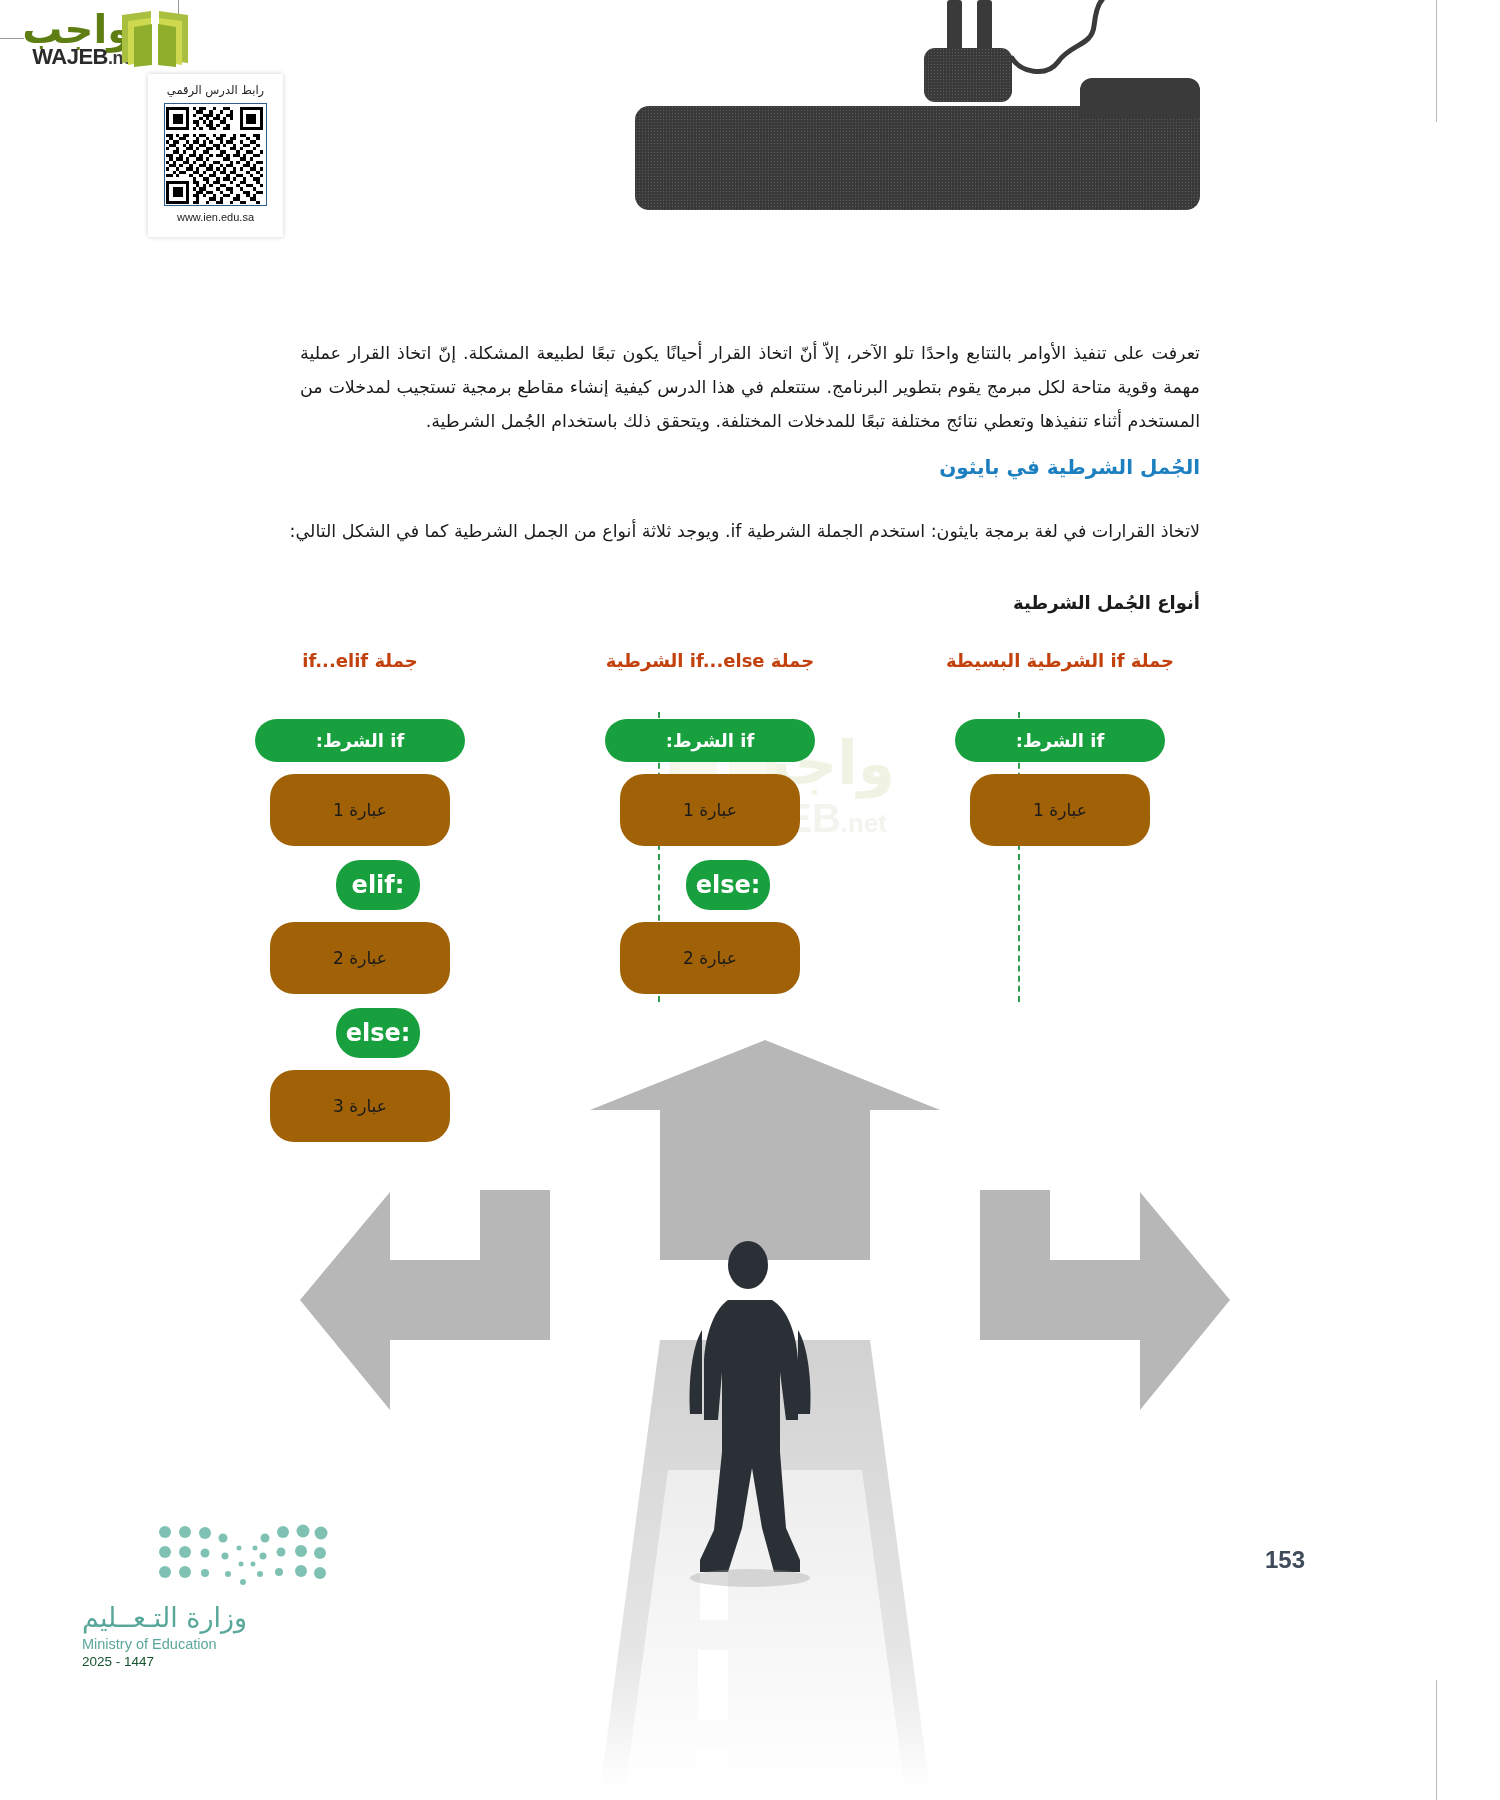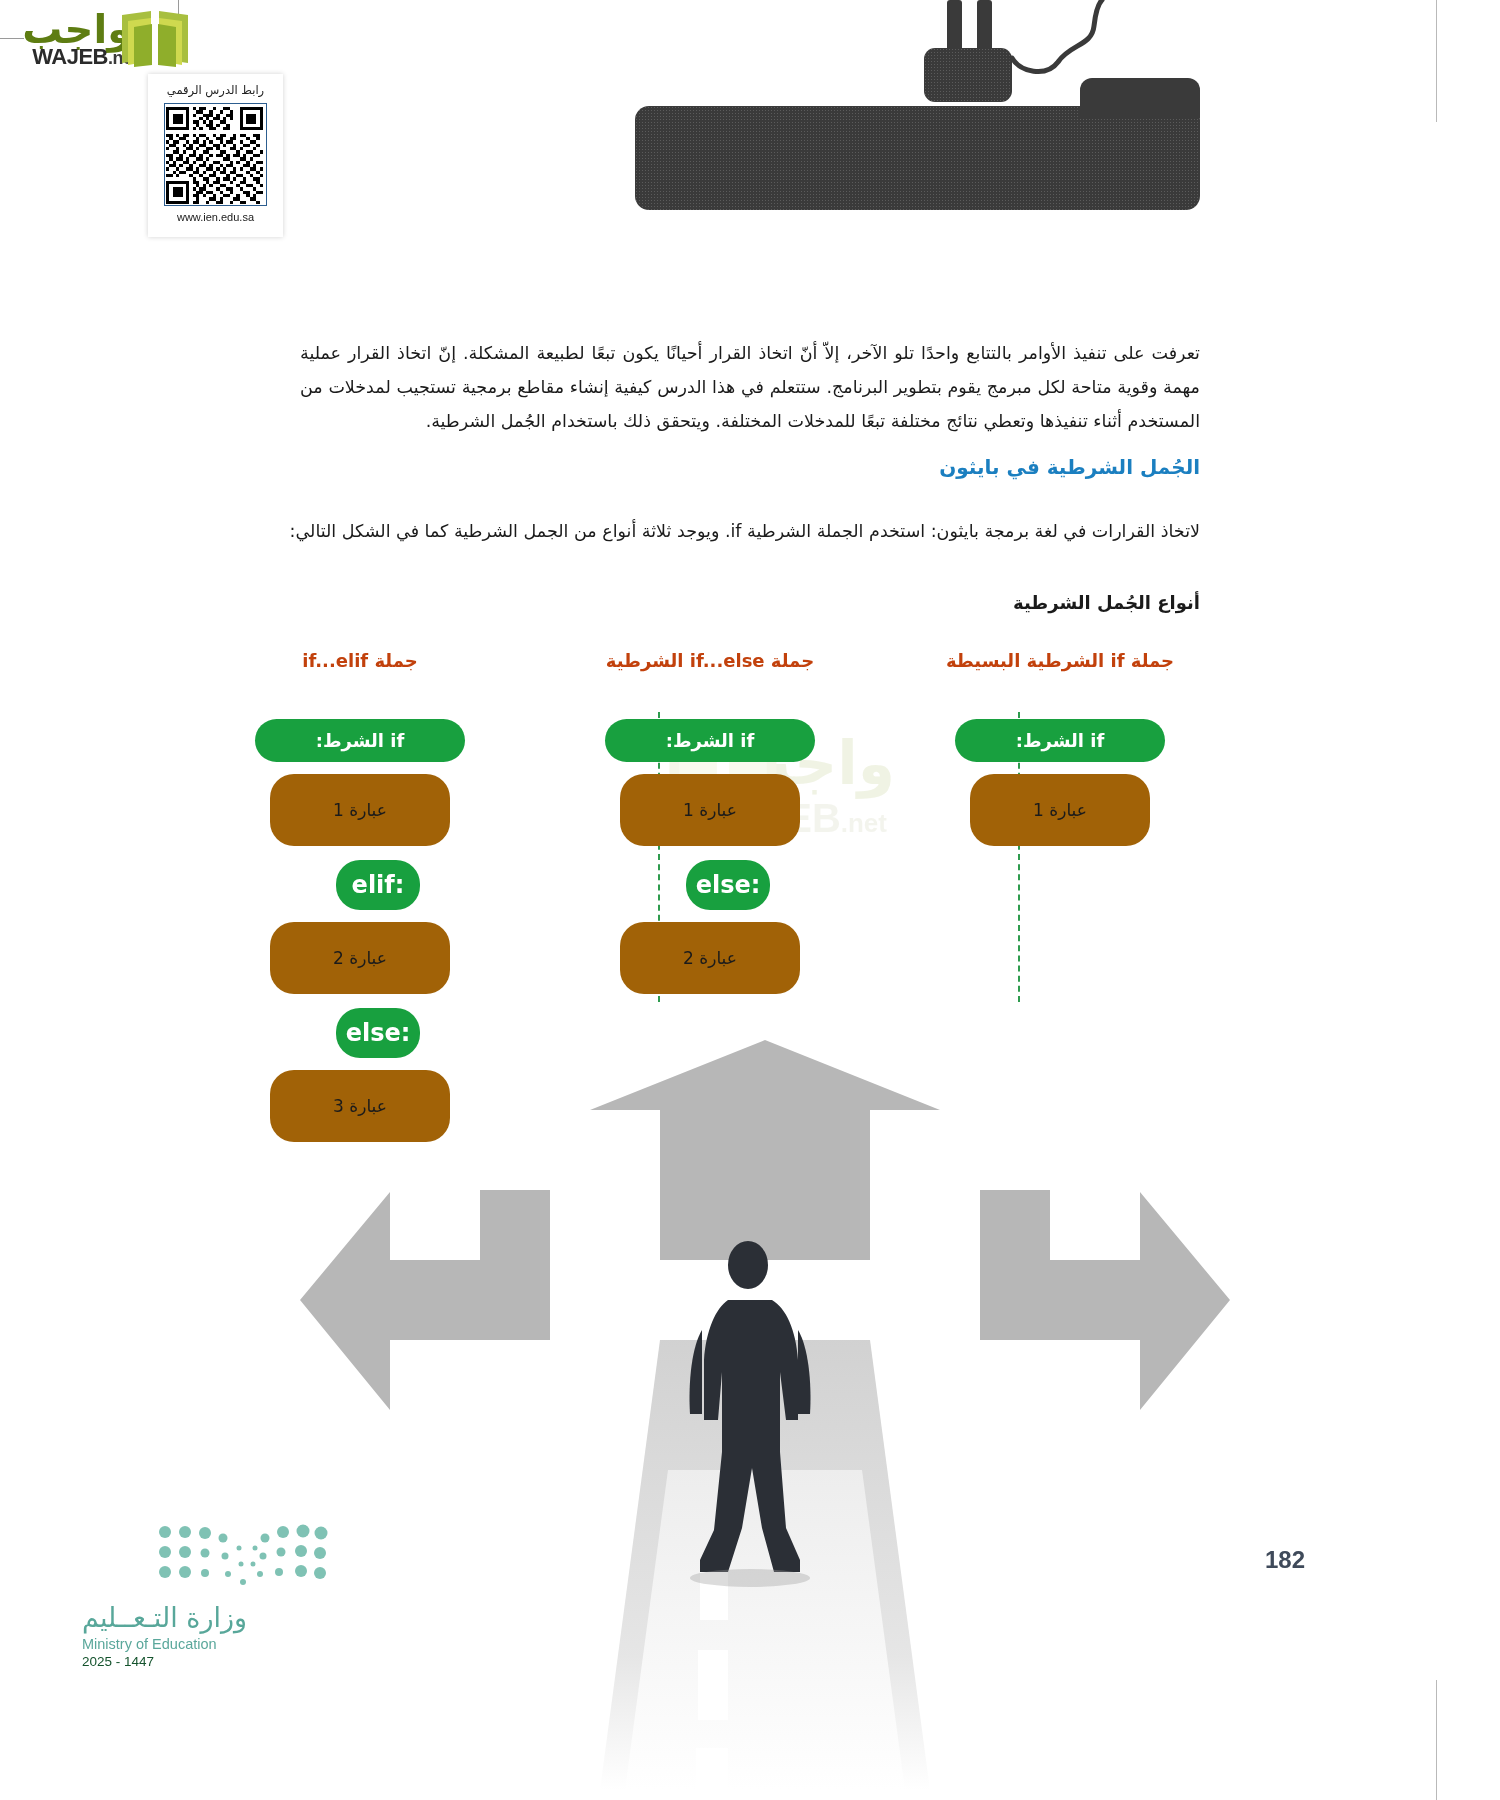--- a/index.html
+++ b/index.html
@@ -594,13 +594,13 @@
       <circle cx="166" cy="13" r="6.5"></circle>
         <circle cx="165" cy="33" r="6"></circle>
         <circle cx="165" cy="53" r="6"></circle>
     </g>
   </svg>
   <div class="moe-ar">وزارة التـعــليم</div>
   <div class="moe-en">Ministry of Education</div>
   <div class="moe-yr">2025 - 1447</div>
 </div>
 
-<div class="page-no">182</div>
+<div class="page-no">153</div>
 
 </body></html>

